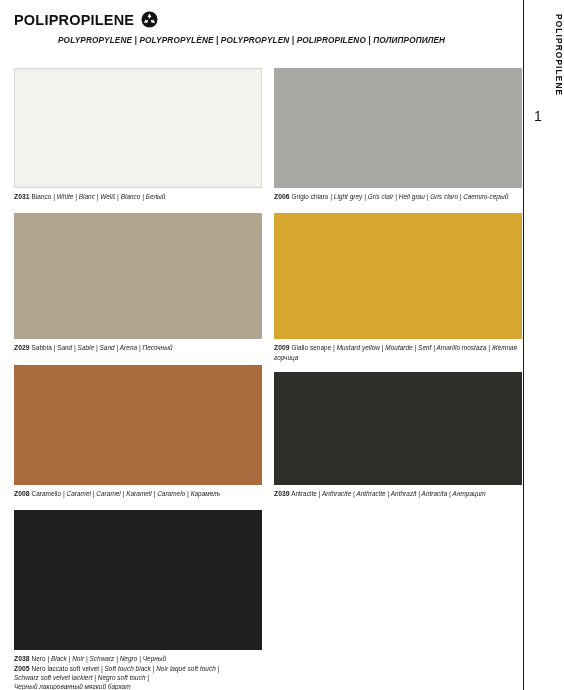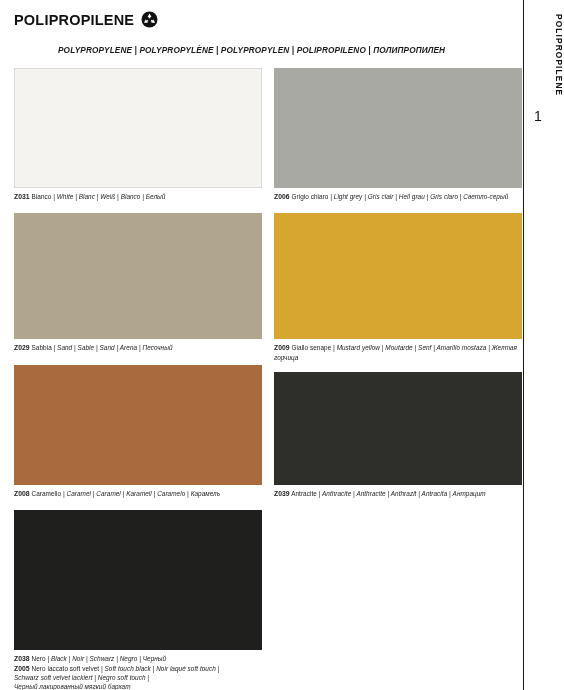--- a/index.html
+++ b/index.html
@@ -36,21 +36,21 @@
     line-height: 1;
     color: #111111;
   }
   .recycle-icon {
     display: block;
     width: 17px;
     height: 17px;
     margin-top: -2px;
   }
   .subtitle {
-    margin-top: 16px;
+    margin-top: 6px;
     font-size: 8.2px;
     font-style: italic;
     font-weight: bold;
     letter-spacing: 0.15px;
     color: #1a1a1a;
     white-space: nowrap;
     padding-left: 44px;
   }
 
   

